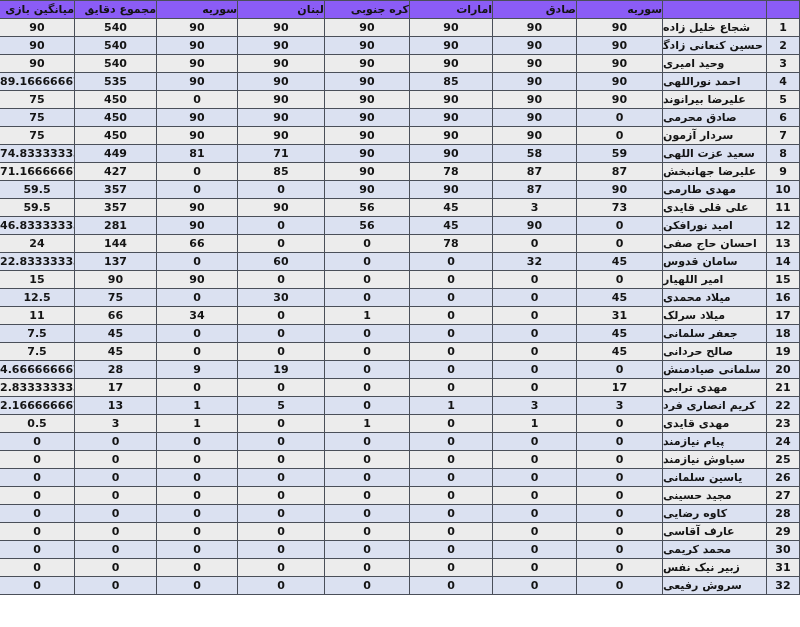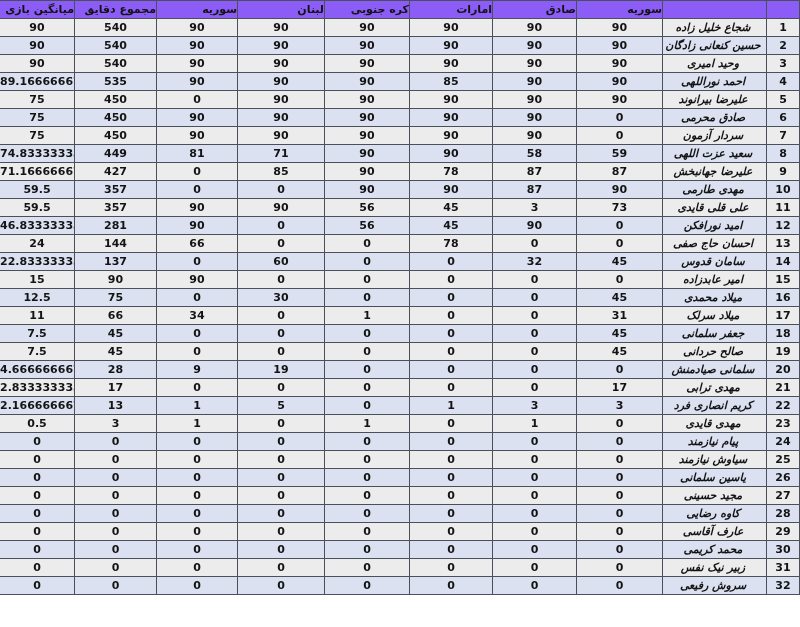--- a/index.html
+++ b/index.html
@@ -25,23 +25,22 @@
     color: #141414;
     text-align: center;
     vertical-align: middle;
     white-space: nowrap;
     overflow: hidden;
   }
   .sheet thead th { background: #8b5cf6; text-align: right; }
   .sheet tbody tr:nth-child(odd)  { background: #ececec; }
   .sheet tbody tr:nth-child(even) { background: #dbe1f1; }
   .sheet td.name {
-    text-align: center;
+    text-align: left;
     padding-right: 3px;
-    font-style: italic;
   }
   .sheet td.val, .sheet td.rownum {
     direction: ltr; 
   }
 </style>
 </head>
 <body>
 
 <table class="sheet">
   <colgroup>
@@ -234,21 +233,21 @@
         <td class="val">32</td>
         <td class="val">0</td>
         <td class="val">0</td>
         <td class="val">60</td>
         <td class="val">0</td>
         <td class="val">137</td>
         <td class="val">22.83333333</td>
       </tr>
       <tr>
         <td class="rownum">15</td>
-        <td class="name">امیر عابدزاده</td>
+        <td class="name">امیر اللهیار</td>
         <td class="val">0</td>
         <td class="val">0</td>
         <td class="val">0</td>
         <td class="val">0</td>
         <td class="val">0</td>
         <td class="val">90</td>
         <td class="val">90</td>
         <td class="val">15</td>
       </tr>
       <tr>

